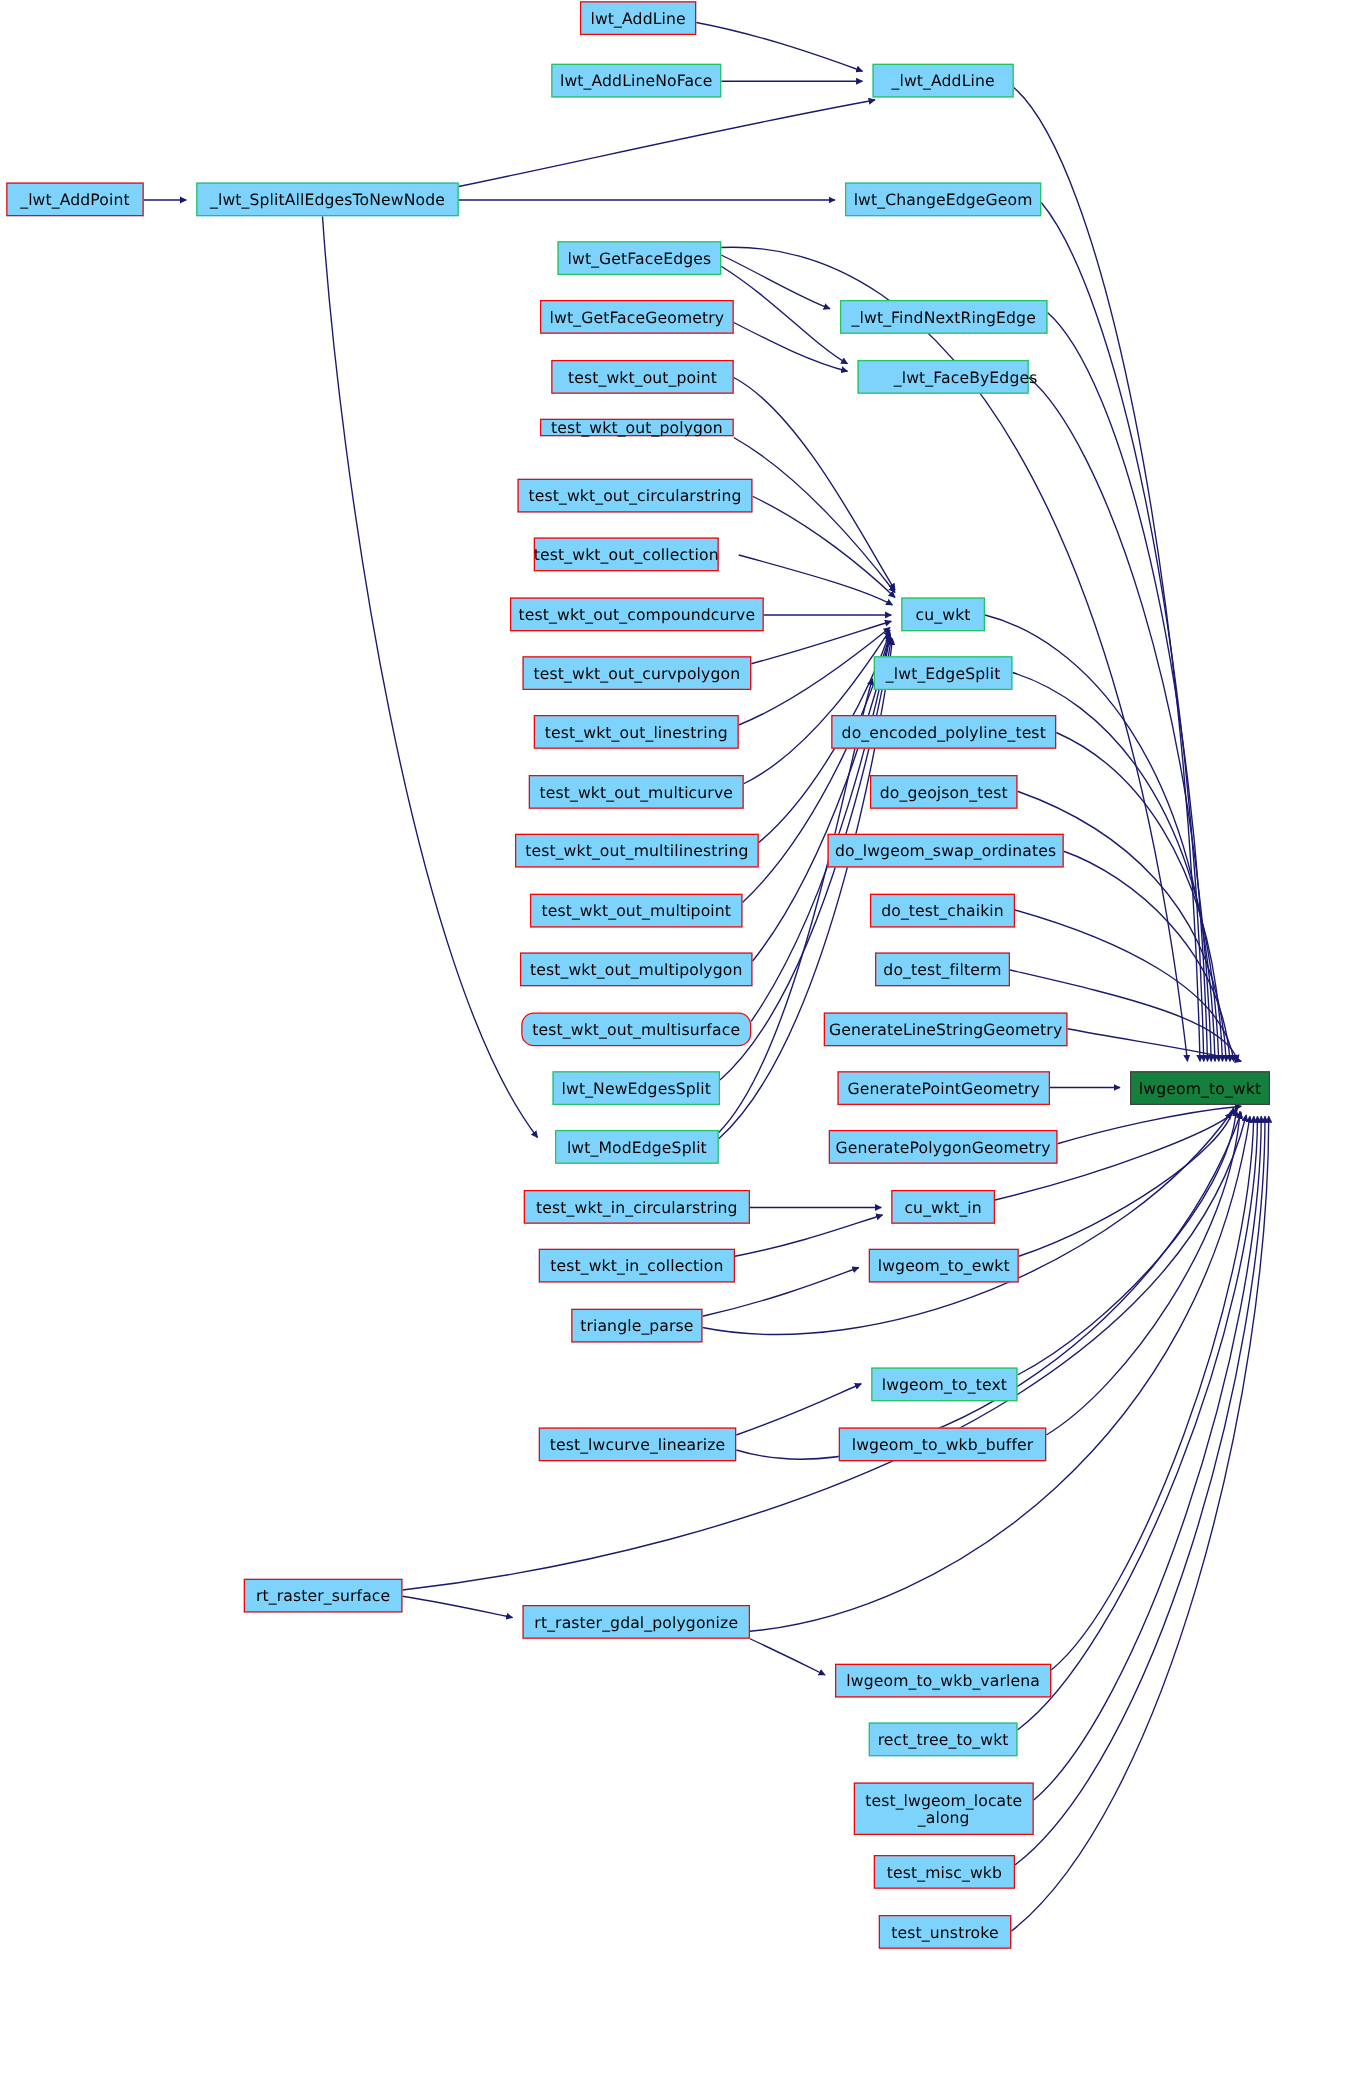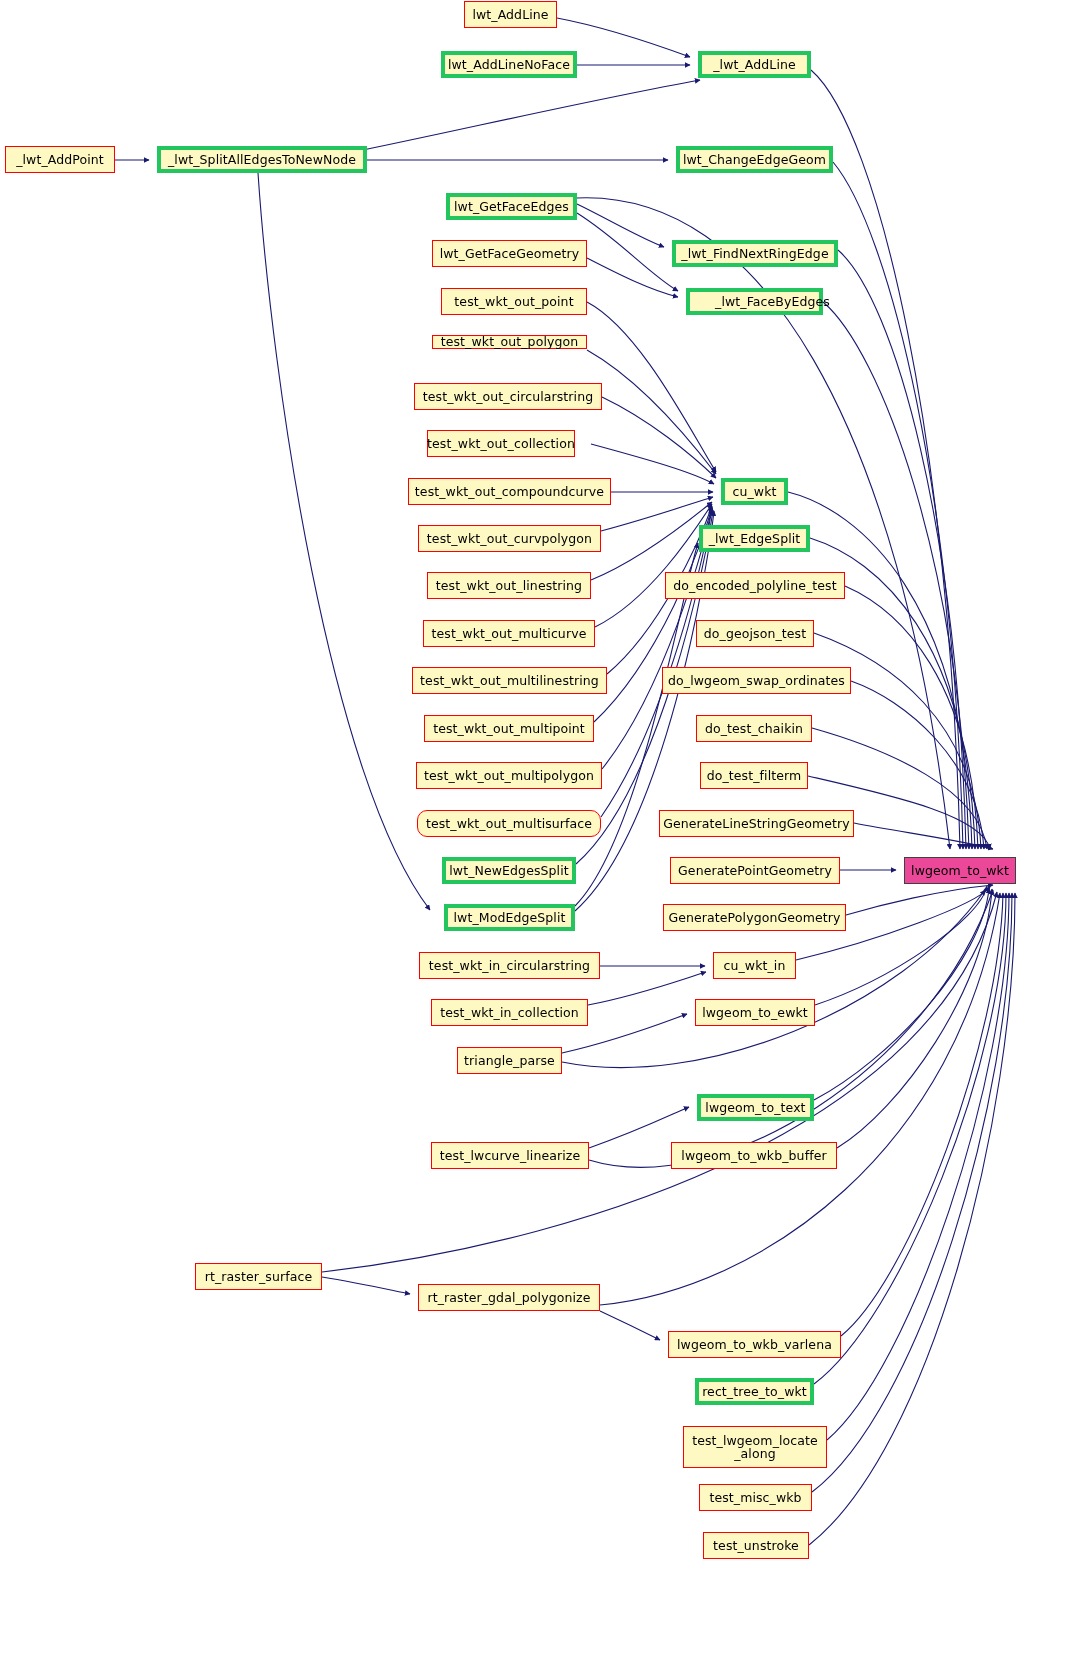--- a/index.html
+++ b/index.html
@@ -21,35 +21,35 @@
     height: 1675px;
     pointer-events: none;
   }
   .node {
     position: absolute;
     box-sizing: border-box;
     display: flex;
     align-items: center;
     justify-content: center;
     text-align: center;
-    background: #fef9c3;
+    background: #7dd3fc;
     border: 1px solid #ff0000;
     color: #000000;
     font-size: 12.5px;
     line-height: 1.08;
     white-space: pre;
     letter-spacing: 0.1px;
     z-index: 5;
   }
   .node.black {
-    border: 4px solid #22c55e;
+    border: 1px solid #22c55e;
   }
   .node.current {
     border: 1px solid #404040;
-    background: #ec4899;
+    background: #15803d;
     font-weight: normal;
   }
 </style>
 </head>
 <body>
 
 <div id="canvas">
   <svg id="edges" viewBox="0 0 1091 1675" width="1091" height="1675" xmlns="http://www.w3.org/2000/svg">
     <defs>
       <marker id="arrow" viewBox="0 0 10 10" refX="9" refY="5" markerWidth="5.2" markerHeight="5.2" orient="auto-start-reverse">

